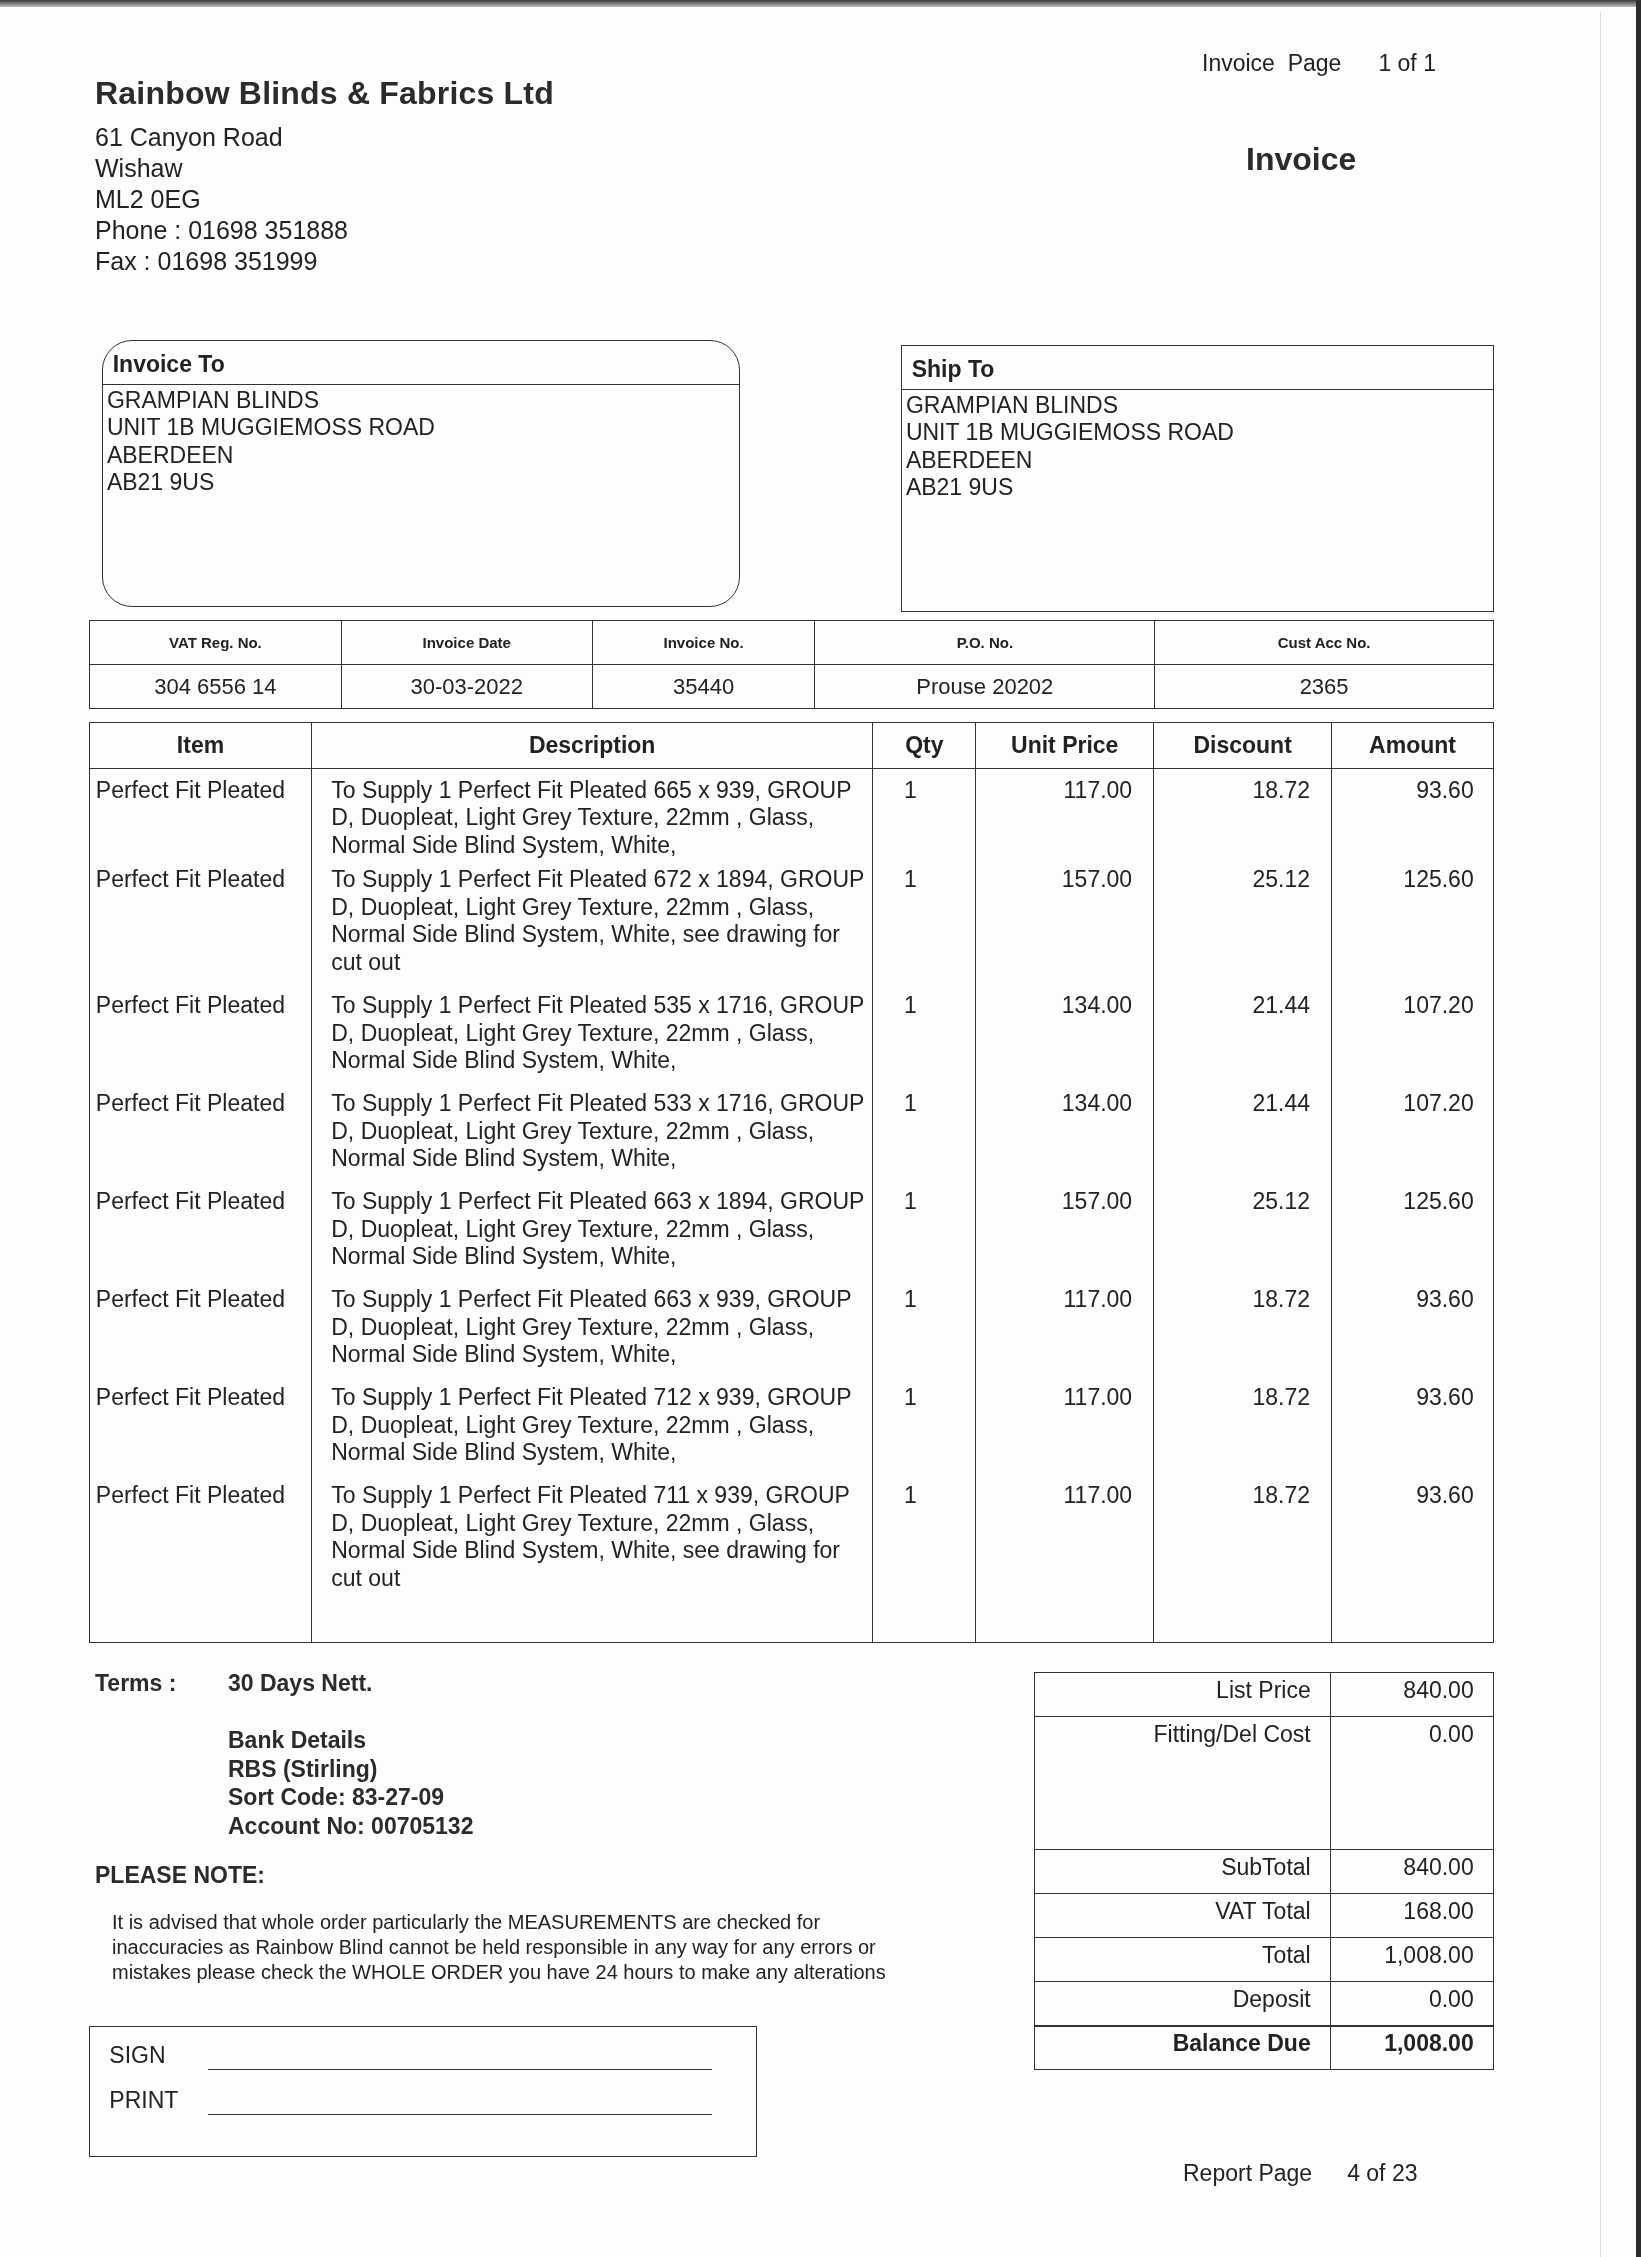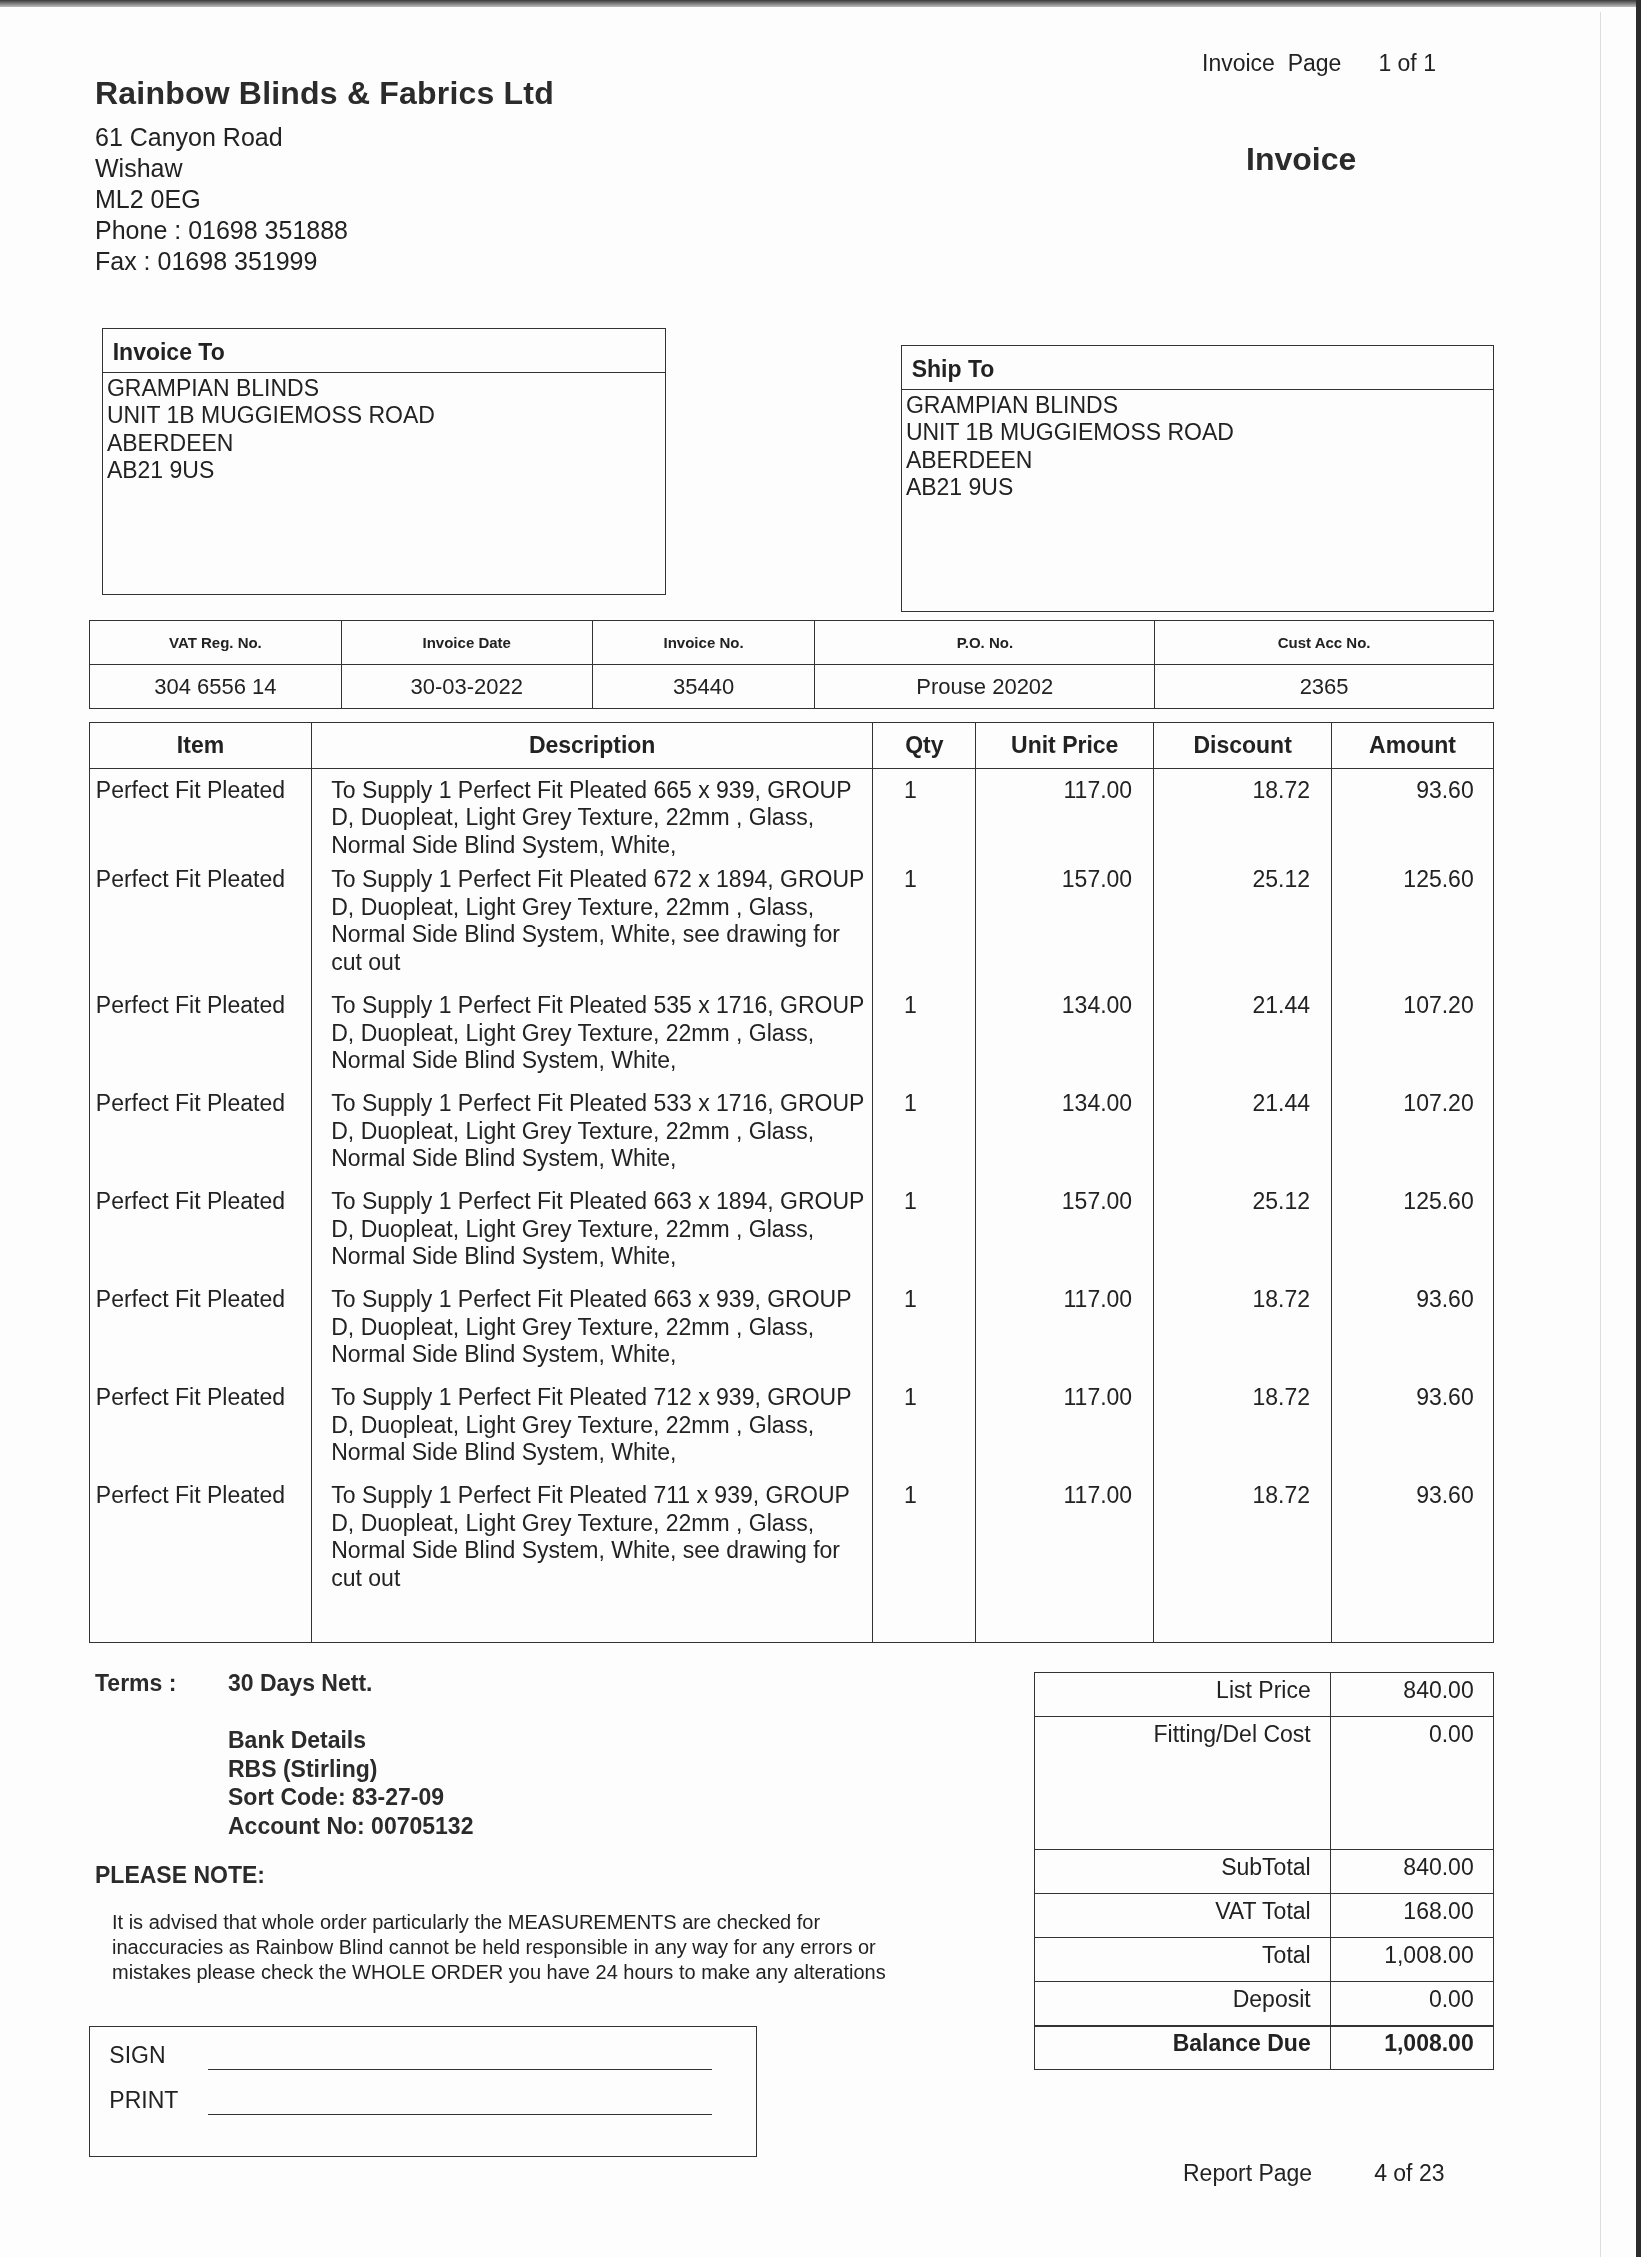--- a/index.html
+++ b/index.html
@@ -15,21 +15,21 @@
 
   .company-name { left: 95px; top: 75px; font-size: 32px; font-weight: bold; color: #2b2b2b; letter-spacing: 0.2px; }
   .addr { left: 95px; top: 122px; font-size: 25px; line-height: 31px; color: #222; }
   .invpage { left: 1202px; top: 50px; font-size: 23px; color: #222; }
   .invpage .num { margin-left: 37px; }
   .doc-title { left: 1246px; top: 141px; font-size: 32px; font-weight: bold; color: #2b2b2b; }
 
   .box { position: absolute; border: 1.9px solid #333; box-sizing: border-box; }
   .box .hdr { height: 44px; border-bottom: 1.9px solid #333; font-weight: bold; font-size: 23px; padding: 9.7px 0 0 9.7px; box-sizing: border-box; color:#222; }
   .box .body { font-size: 23px; line-height: 27.5px; padding: 1.9px 0 0 3.9px; color:#222; }
-  #invoice-to { left: 102px; top: 328px; width: 564px; height: 267px; }
+  #invoice-to { left: 102px; top: 340px; width: 638px; height: 267px; border-radius: 30px; }
   #ship-to { left: 901px; top: 345px; width: 593px; height: 267px; }
 
   table { border-collapse: collapse; position: absolute; }
   table td, table th { border: 1.9px solid #333; box-sizing: border-box; }
   #meta-table { left: 89px; top: 620px; width: 1405px; }
   #meta-table th { height: 44px; font-size: 15px; font-weight: bold; text-align: center; color:#222; }
   #meta-table td { height: 44px; font-size: 22px; text-align: center; color:#222; }
 
   #items-table { left: 89px; top: 722px; width: 1405px; }
   #items-table th { height: 46px; font-size: 23px; font-weight: bold; text-align: center; color:#222; }
@@ -52,21 +52,21 @@
   .sign-line { position: absolute; left: 118px; width: 504px; height: 0; border-top: 1.9px solid #333; }
 
   #totals-table { left: 1034px; top: 1672px; width: 460px; }
   #totals-table td { height: 44px; font-size: 23px; text-align: right; vertical-align: top; padding: 3.9px 19.3px 0 0; color:#222; }
   #totals-table td.lbl { width: 296px; }
   #totals-table tr.tall td { height: 133px; }
   #totals-table tr.bold td { font-weight: bold; }
   #totals-table tr.balance td { border-top: 2.9px solid #333; }
 
   .report-page { left: 1183px; top: 2160px; font-size: 23px; color:#222; }
-  .report-page .num { margin-left: 62px; }
+  .report-page .num { margin-left: 35px; }
 </style>
 </head>
 <body>
 
 <div class="topband"></div>
 <div class="rightstrip"></div>
 <div class="rightedge"></div>
 
 <div class="abs company-name">Rainbow Blinds &amp; Fabrics Ltd</div>
 <div class="abs addr">

